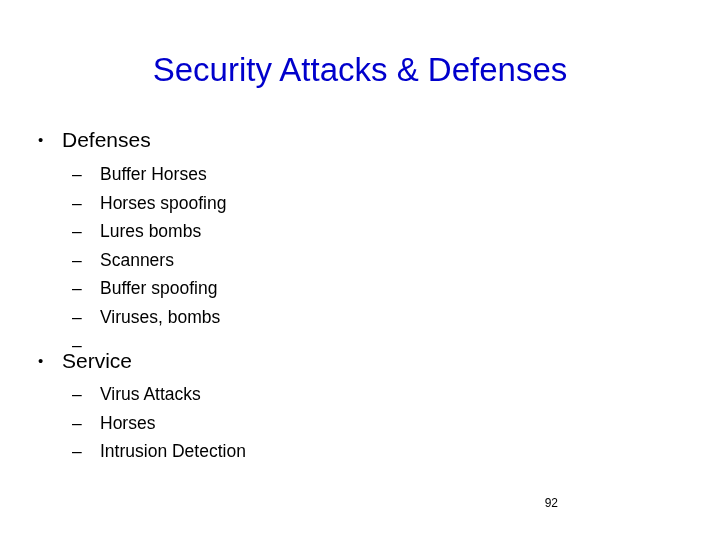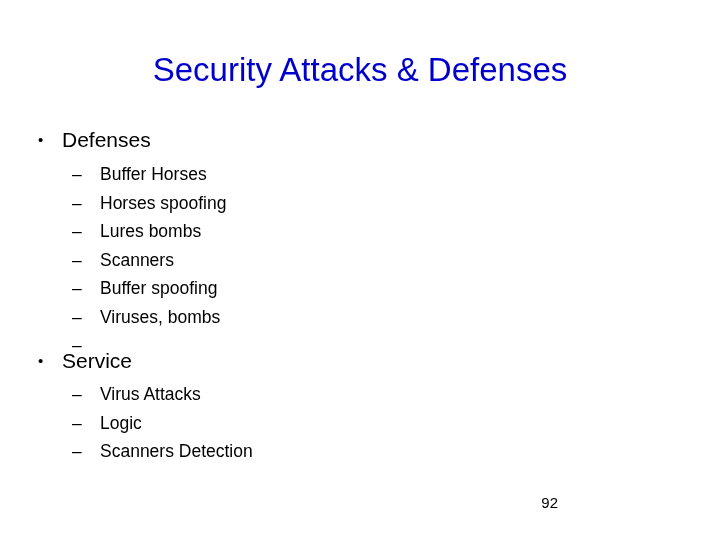--- a/index.html
+++ b/index.html
@@ -86,21 +86,21 @@
 
   .group-attacks { margin-top: 0px; }
   .sub-attacks   { margin-top: 6px; }
   .group-defenses{ margin-top: 16px; }
   .sub-defenses  { margin-top: 5px; }
 
   .page-number {
     position: absolute;
     right: 42px;
     top: 494px;
-    font-size: 15px;
+    font-size: 12px;
     line-height: 18px;
     color: #000000;
     text-align: right;
   }
 </style>
 </head>
 <body>
 
 <div class="slide">
 
@@ -163,26 +163,26 @@
 
       <div class="sub-defenses">
 
         <div class="l2">
           <span class="marker">–</span>
           <span>Virus Attacks</span>
         </div>
 
         <div class="l2">
           <span class="marker">–</span>
-          <span>Logic</span>
+          <span>Horses</span>
         </div>
 
         <div class="l2">
           <span class="marker">–</span>
-          <span>Scanners Detection</span>
+          <span>Intrusion Detection</span>
         </div>
 
       </div>
     </div>
 
   </div>
 
   <div class="page-number">92</div>
 
 </div>

